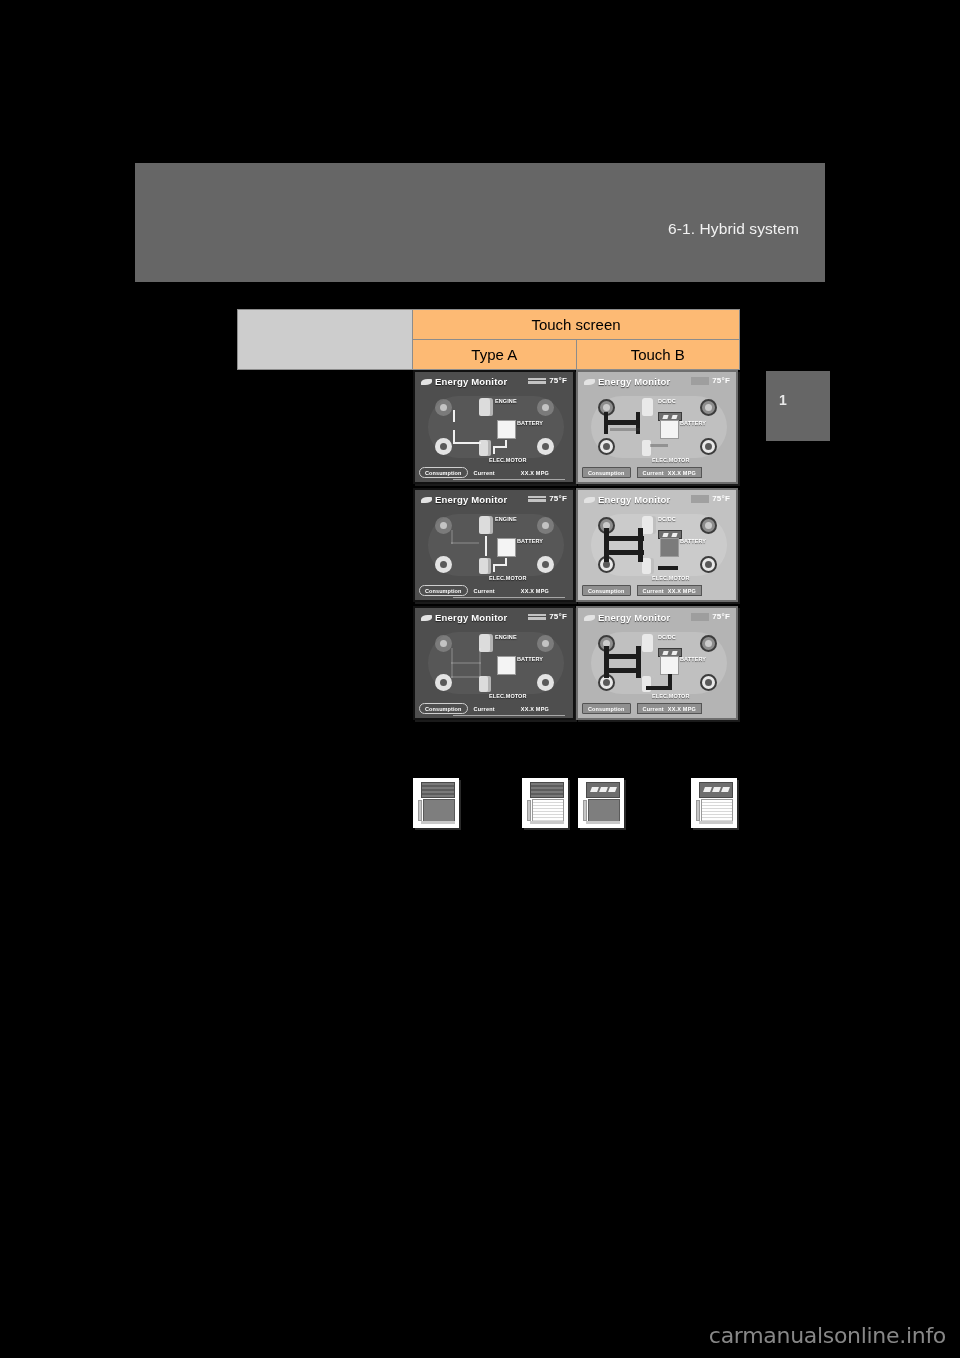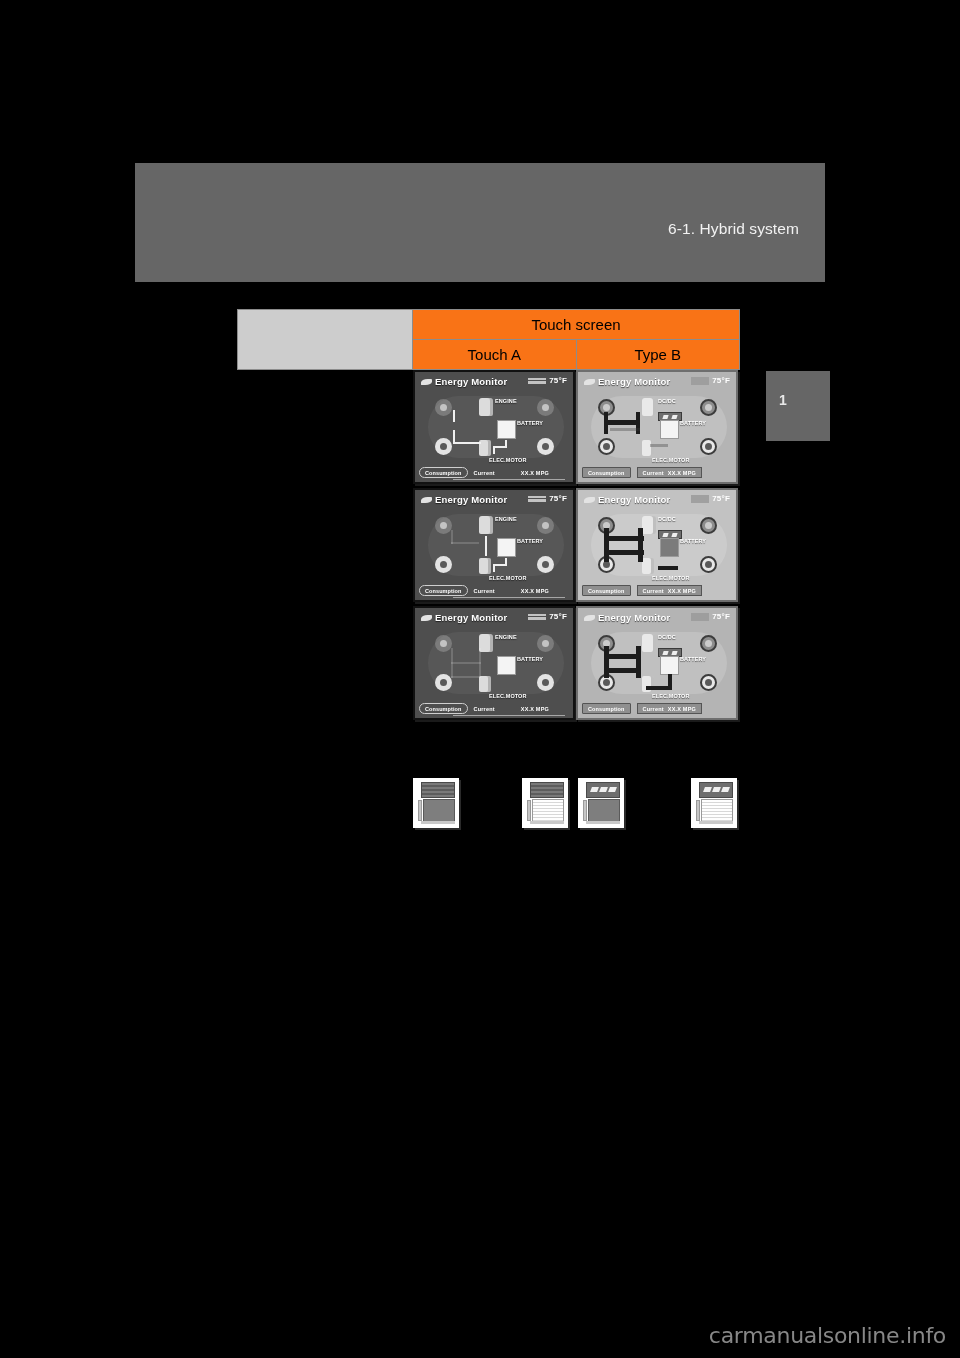--- a/index.html
+++ b/index.html
@@ -62,21 +62,21 @@
     width: 503px;
     border-collapse: collapse;
     table-layout: fixed;
   }
   #spec-table td, #spec-table th {
     border: 1px solid #8c8c8c;
     padding: 0;
     margin: 0;
   }
   .hdr-cell {
-    background: #f97316;
+    background: #fdba74;
     color: #000000;
     font-weight: normal;
     font-size: 15px;
     text-align: center;
     height: 29px;
     vertical-align: middle;
   }
   .hdr-blank {
     background: #cdcdcd;
     width: 174px;
@@ -403,22 +403,22 @@
   <div id="chapter-tab-number">1</div>
 </div>
 
 <table id="spec-table">
   <tbody>
     <tr>
       <td class="hdr-cell hdr-blank" rowspan="2"></td>
       <td class="hdr-cell" colspan="2">Touch screen</td>
     </tr>
     <tr>
-      <td class="hdr-cell">Touch A</td>
-      <td class="hdr-cell">Type B</td>
+      <td class="hdr-cell">Type A</td>
+      <td class="hdr-cell">Touch B</td>
     </tr>
 
     <tr>
       <td class="body-blank"></td>
       <td class="screen-cell">
         <div class="em-screen typeA">
           <div class="em-titlebar">
             <span class="em-leaf-icon"></span>
             <span class="em-title">Energy Monitor</span>
             <span class="em-temp-box">

